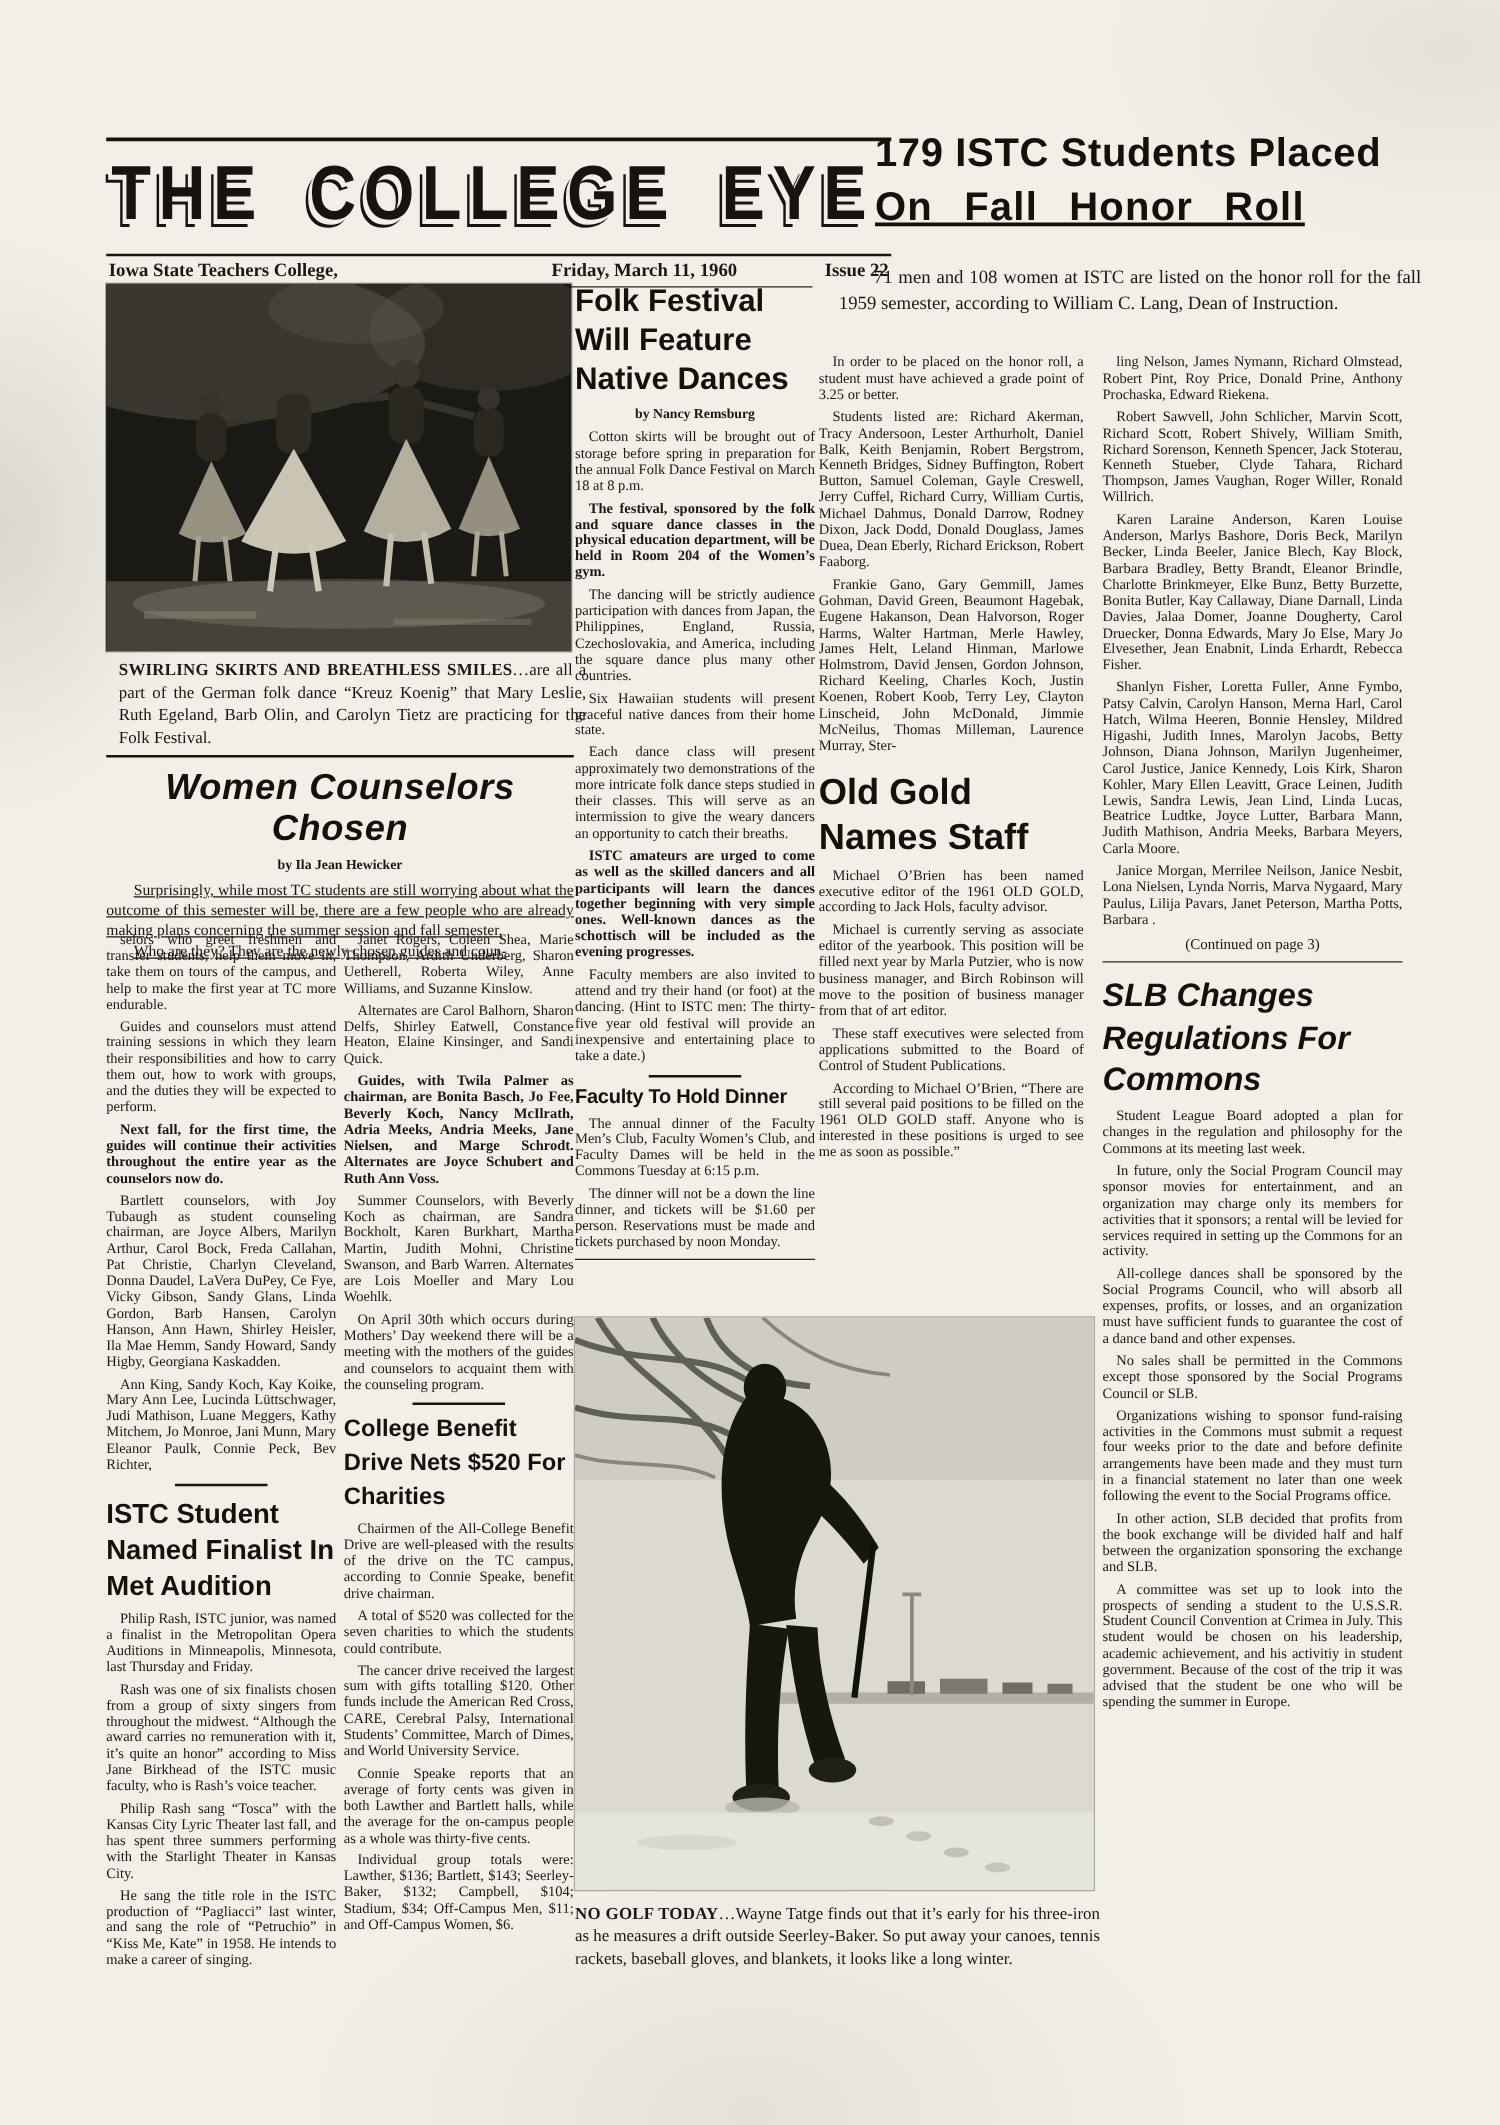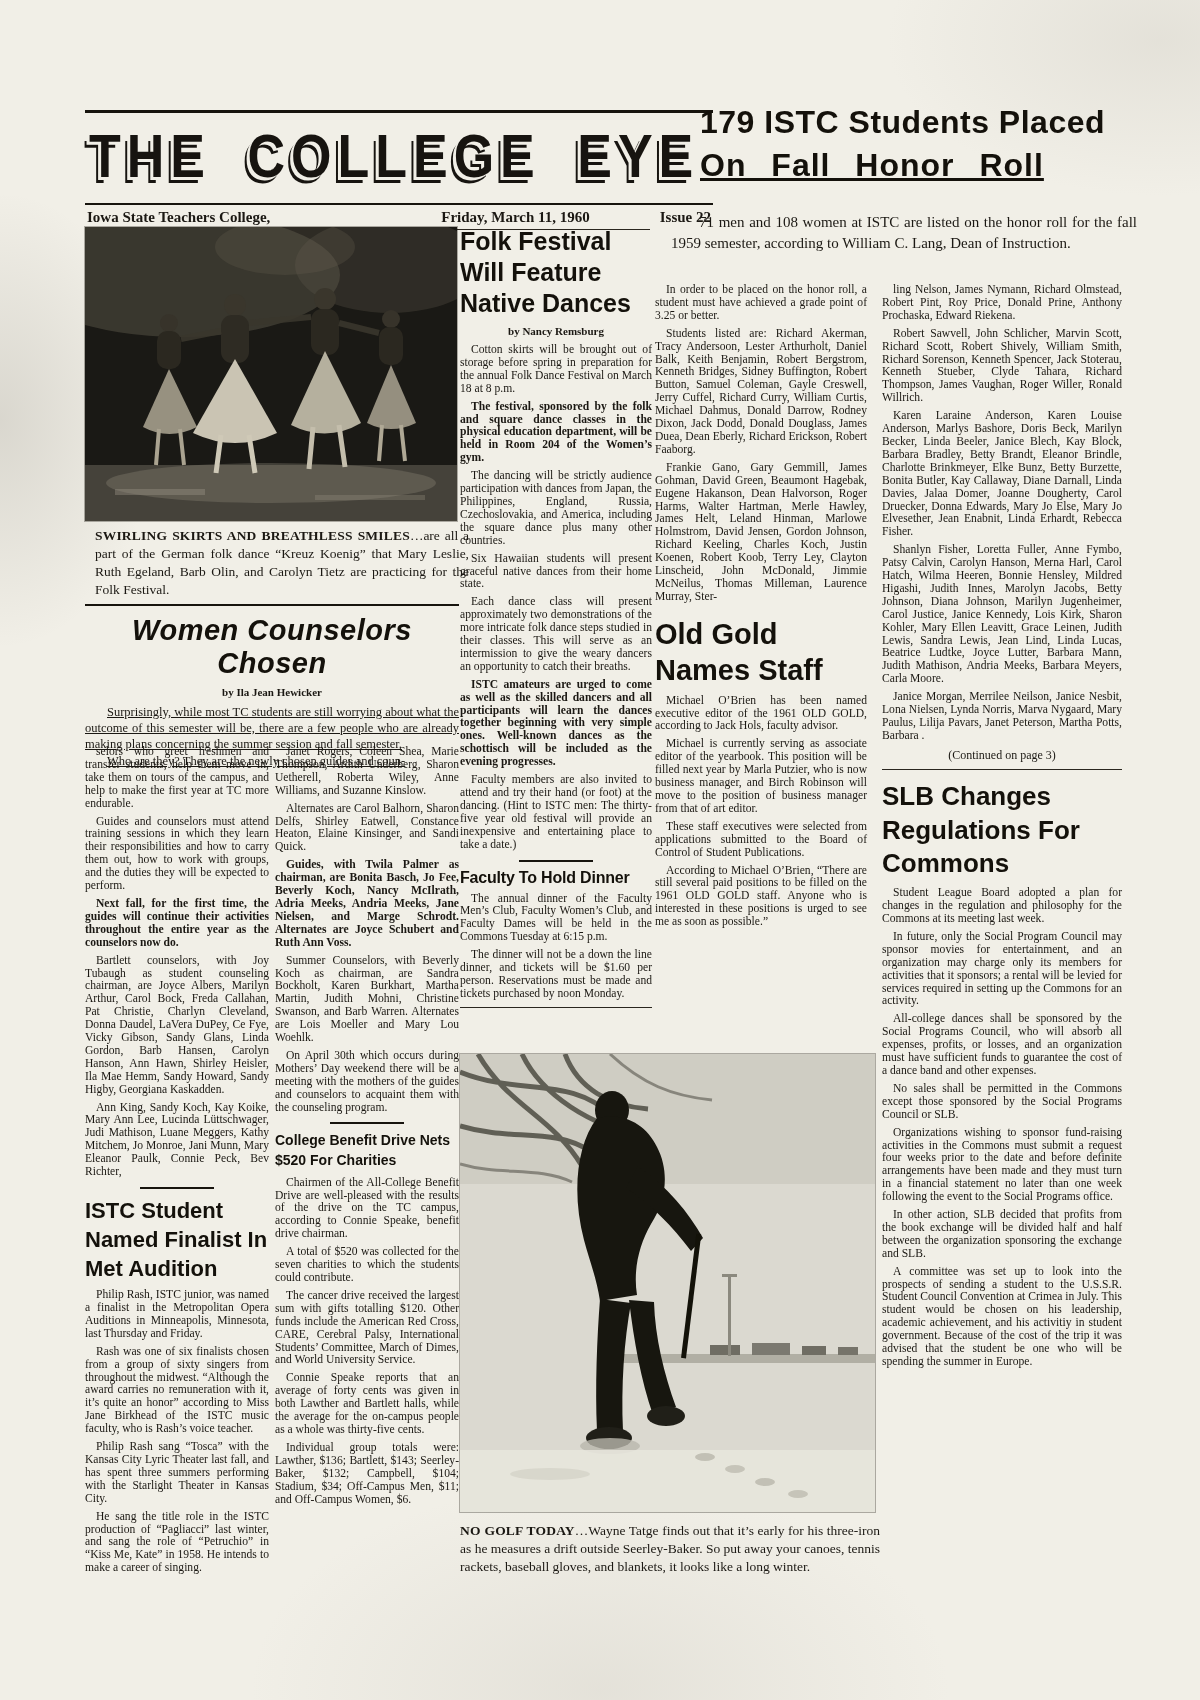--- a/index.html
+++ b/index.html
@@ -28,23 +28,23 @@
   .dateline { display:flex; align-items:baseline; font-weight:bold; font-size:15px; padding:4px 2px 3px;gap:12px; }
   .dateline .sp { flex:1; }
 
   
   .hd { font-family:"Liberation Sans", sans-serif; font-weight:bold; color:#14110b; margin:0 0 6px; }
   .h-honor1 { font-size:32px; line-height:1.16; letter-spacing:.5px; }
   .h-honor2 { font-size:32px; line-height:1.16; word-spacing:15px; letter-spacing:1px;text-decoration:underline; }
   .h-women  { font-size:29px; font-style:italic; letter-spacing:.5px; text-align:center; }
   .h-folk   { font-size:25px; line-height:1.24; }
   .h-oldgold{ font-size:29px; line-height:1.24; max-width:180px; }
-  .h-slb    { font-size:26px; line-height:1.3; max-width:210px; }
+  .h-slb    { font-size:26px; line-height:1.3; font-style:italic; max-width:210px; }
   .h-met    { font-size:22px; line-height:1.32; }
-  .h-benefit{ font-size:14px; line-height:1.4; }
+  .h-benefit{ font-size:19px; line-height:1.4; }
   .h-faculty{ font-size:16px; white-space:nowrap; letter-spacing:-0.2px; }
 
   .byline { font-weight:bold; text-align:center; font-size:11px; margin:2px 0 7px; }
 
   
   .body p { font-size:11.6px; line-height:12.9px; margin:0 0 5px; text-align:justify; text-indent:11px; }
   .body p.b { font-weight:bold; }
   .lead-honor { font-size:15px; line-height:1.42; text-align:justify; text-indent:28px;margin-left:16px; }
   .lead-couns { font-size:12.5px; line-height:1.26; text-align:justify; }
   .lead-couns .ind { text-indent:22px; margin:0;text-decoration:underline; }

